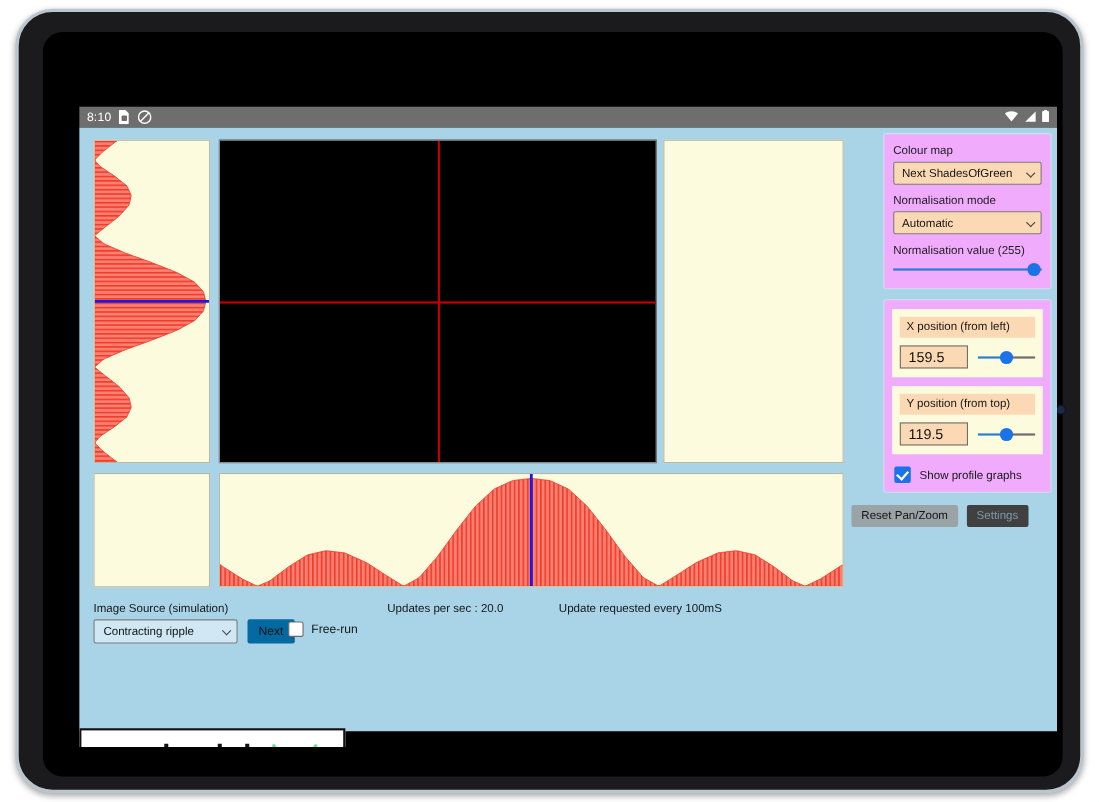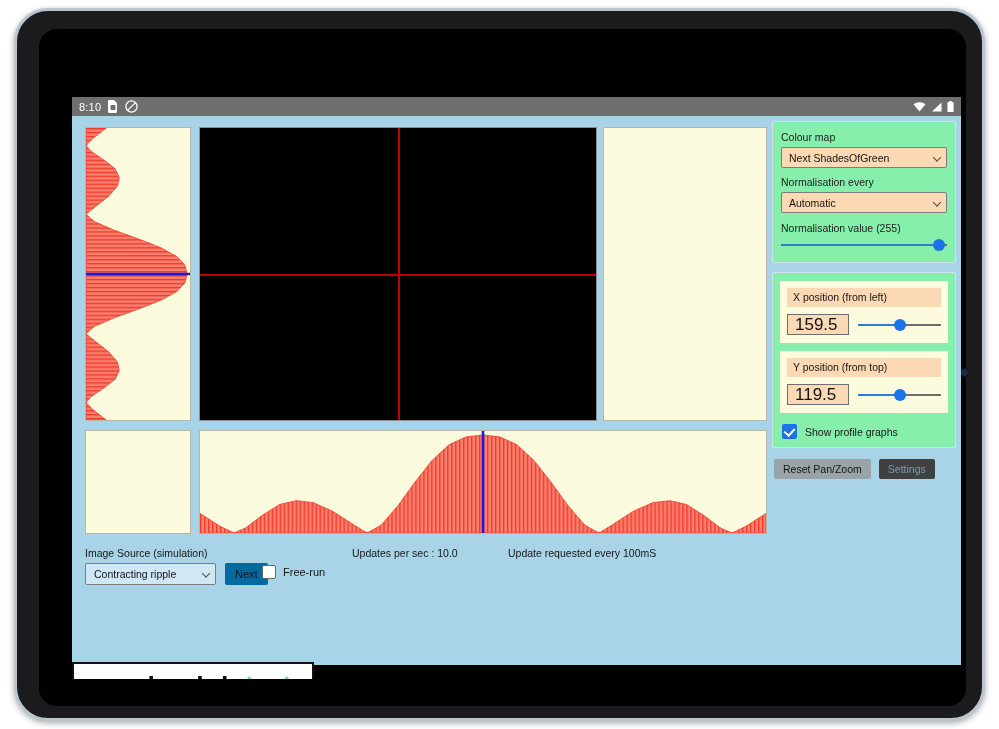--- a/index.html
+++ b/index.html
@@ -117,24 +117,25 @@
 
   
   .profile-svg { position: absolute; inset: 0; width: 100%; height: 100%; }
 
   
   #right-column {
     position: absolute; left: 700px; top: 5px;
     width: 184px; height: 418px;
   }
   .ctl-card {
-    background: #86efac;
+    background: #f0abfc;
     border: 1px solid #cfe0ef;
     border-radius: 2px;
     padding: 8px 8px 10px 8px;
+    margin-left: 31px;
   }
   .ctl-label {
     font-size: 10.5px; color: #1c1c1c;
     margin-bottom: 3px; line-height: 14px;
   }
   .select-box {
     position: relative;
     width: 100%; height: 21px;
     background: #fbd9b4;
     border: 1px solid #7c7c7c;
@@ -174,21 +175,21 @@
   .pos-title {
     background: #fbd9b4;
     font-size: 10.5px; color: #171717;
     padding: 3px 6px; line-height: 13px;
   }
   .pos-row { display: flex; align-items: center; margin-top: 7px; gap: 9px; }
   .pos-value {
     width: 62px; height: 21px;
     background: #fbd9b4;
     border: 1px solid #6f6f6f;
-    font-size: 17px; color: #111;
+    font-size: 13px; color: #111;
     display: flex; align-items: center;
     padding-left: 7px;
   }
   .pos-slider { flex: 1; }
 
   .check-row { display: flex; align-items: center; gap: 8px; margin-top: 11px; padding-left: 2px; }
   .checkbox {
     width: 15px; height: 15px;
     background: #1a73e8; border-radius: 2px;
     position: relative;
@@ -350,21 +351,21 @@
 
       <div id="right-column">
 
         <div class="ctl-card">
           <div class="ctl-label">Colour map</div>
           <div class="select-box">
             <span>Next ShadesOfGreen</span>
             <span class="select-caret"></span>
           </div>
 
-          <div class="ctl-label" style="margin-top:7px;">Normalisation every</div>
+          <div class="ctl-label" style="margin-top:7px;">Normalisation mode</div>
           <div class="select-box">
             <span>Automatic</span>
             <span class="select-caret"></span>
           </div>
 
           <div class="ctl-label" style="margin-top:8px;">Normalisation value (255)</div>
           <div class="slider" id="norm-slider">
             <div class="track-filled" style="width: 95%;"></div>
             <div class="track-rest" style="width: 5%;"></div>
             <div class="thumb" style="left: 95%;"></div>
@@ -416,21 +417,21 @@
           <span class="select-caret"></span>
         </div>
         <button id="next-btn">Next</button>
 
         <div id="freerun-wrap">
           <div id="freerun-box"></div>
           <span id="freerun-label">Free-run</span>
         </div>
 
         <div class="bslider-group" style="left:272px; top:3px; width:146px;">
-          <div class="bslider-label">Updates per sec : 10.0</div>
+          <div class="bslider-label">Updates per sec : 20.0</div>
           <div class="bslider" id="ups-slider">
             <div class="track-filled" style="width: 22%;"></div>
             <div class="track-rest" style="width: 78%;"></div>
             <div class="thumb" style="left: 22%;"></div>
           </div>
         </div>
 
         <div class="bslider-group" style="left:428px; top:3px; width:185px;">
           <div class="bslider-label">Update requested every 100mS</div>
           <div class="bslider" id="uiv-slider">

